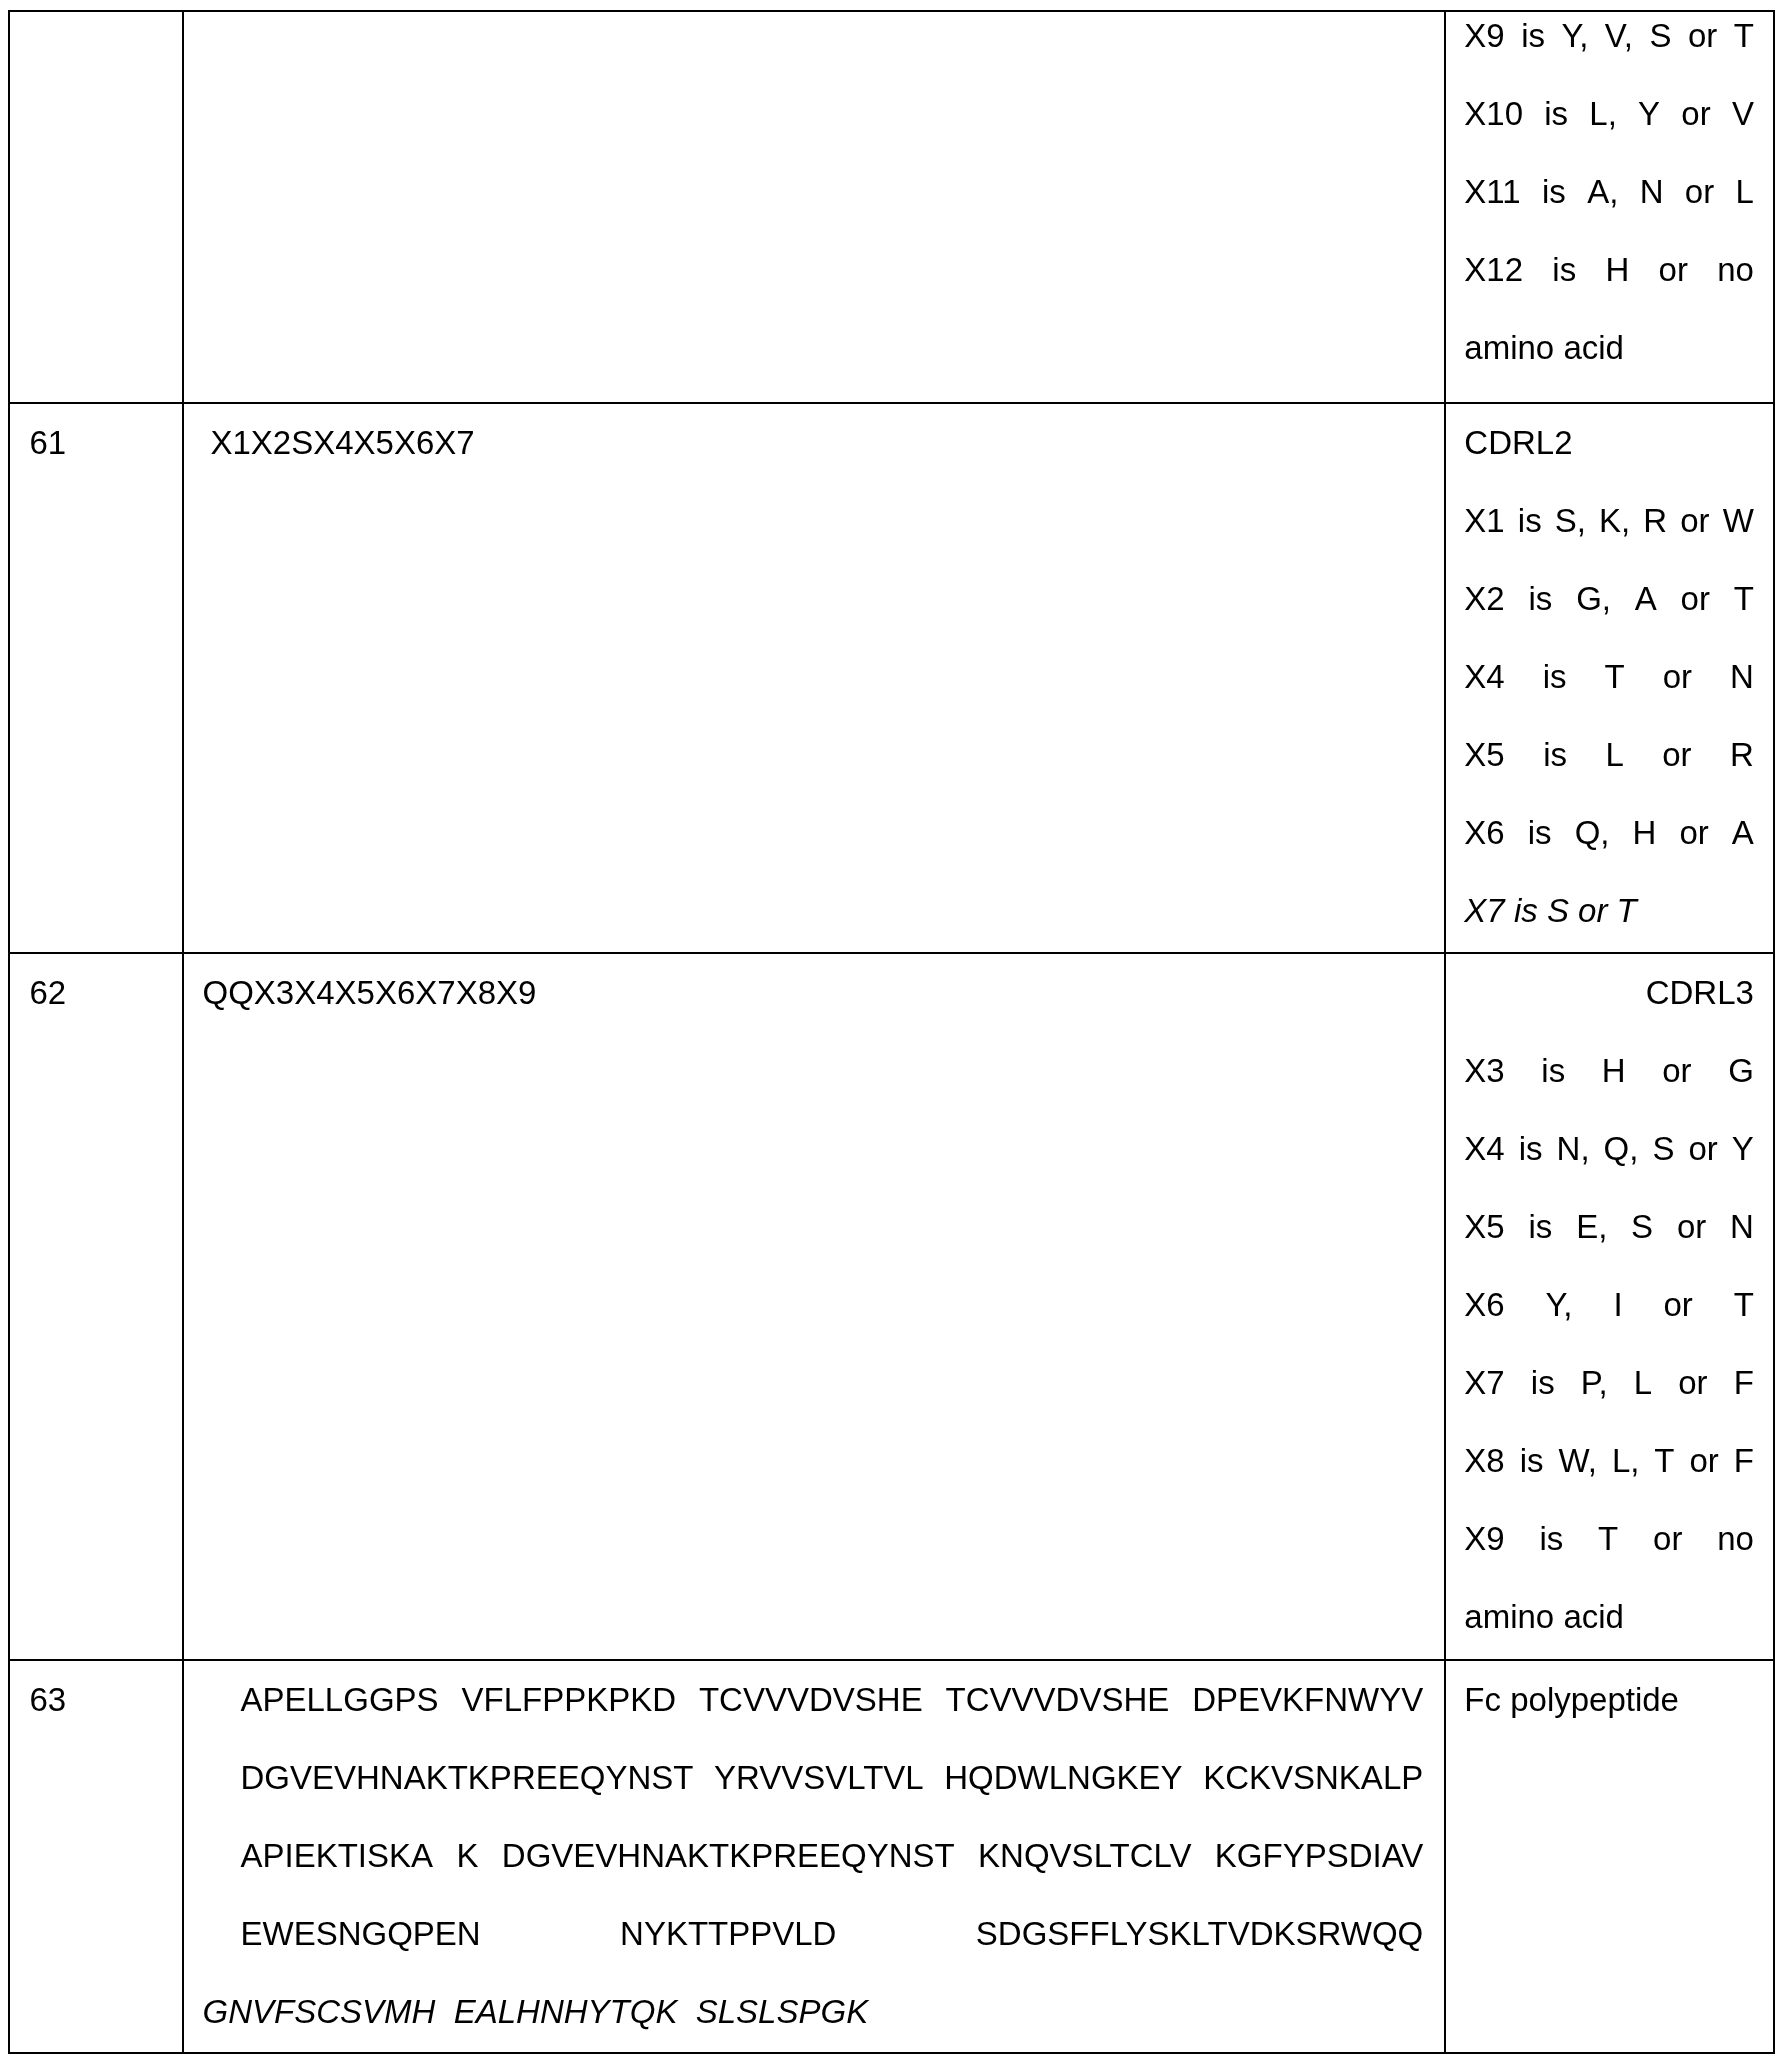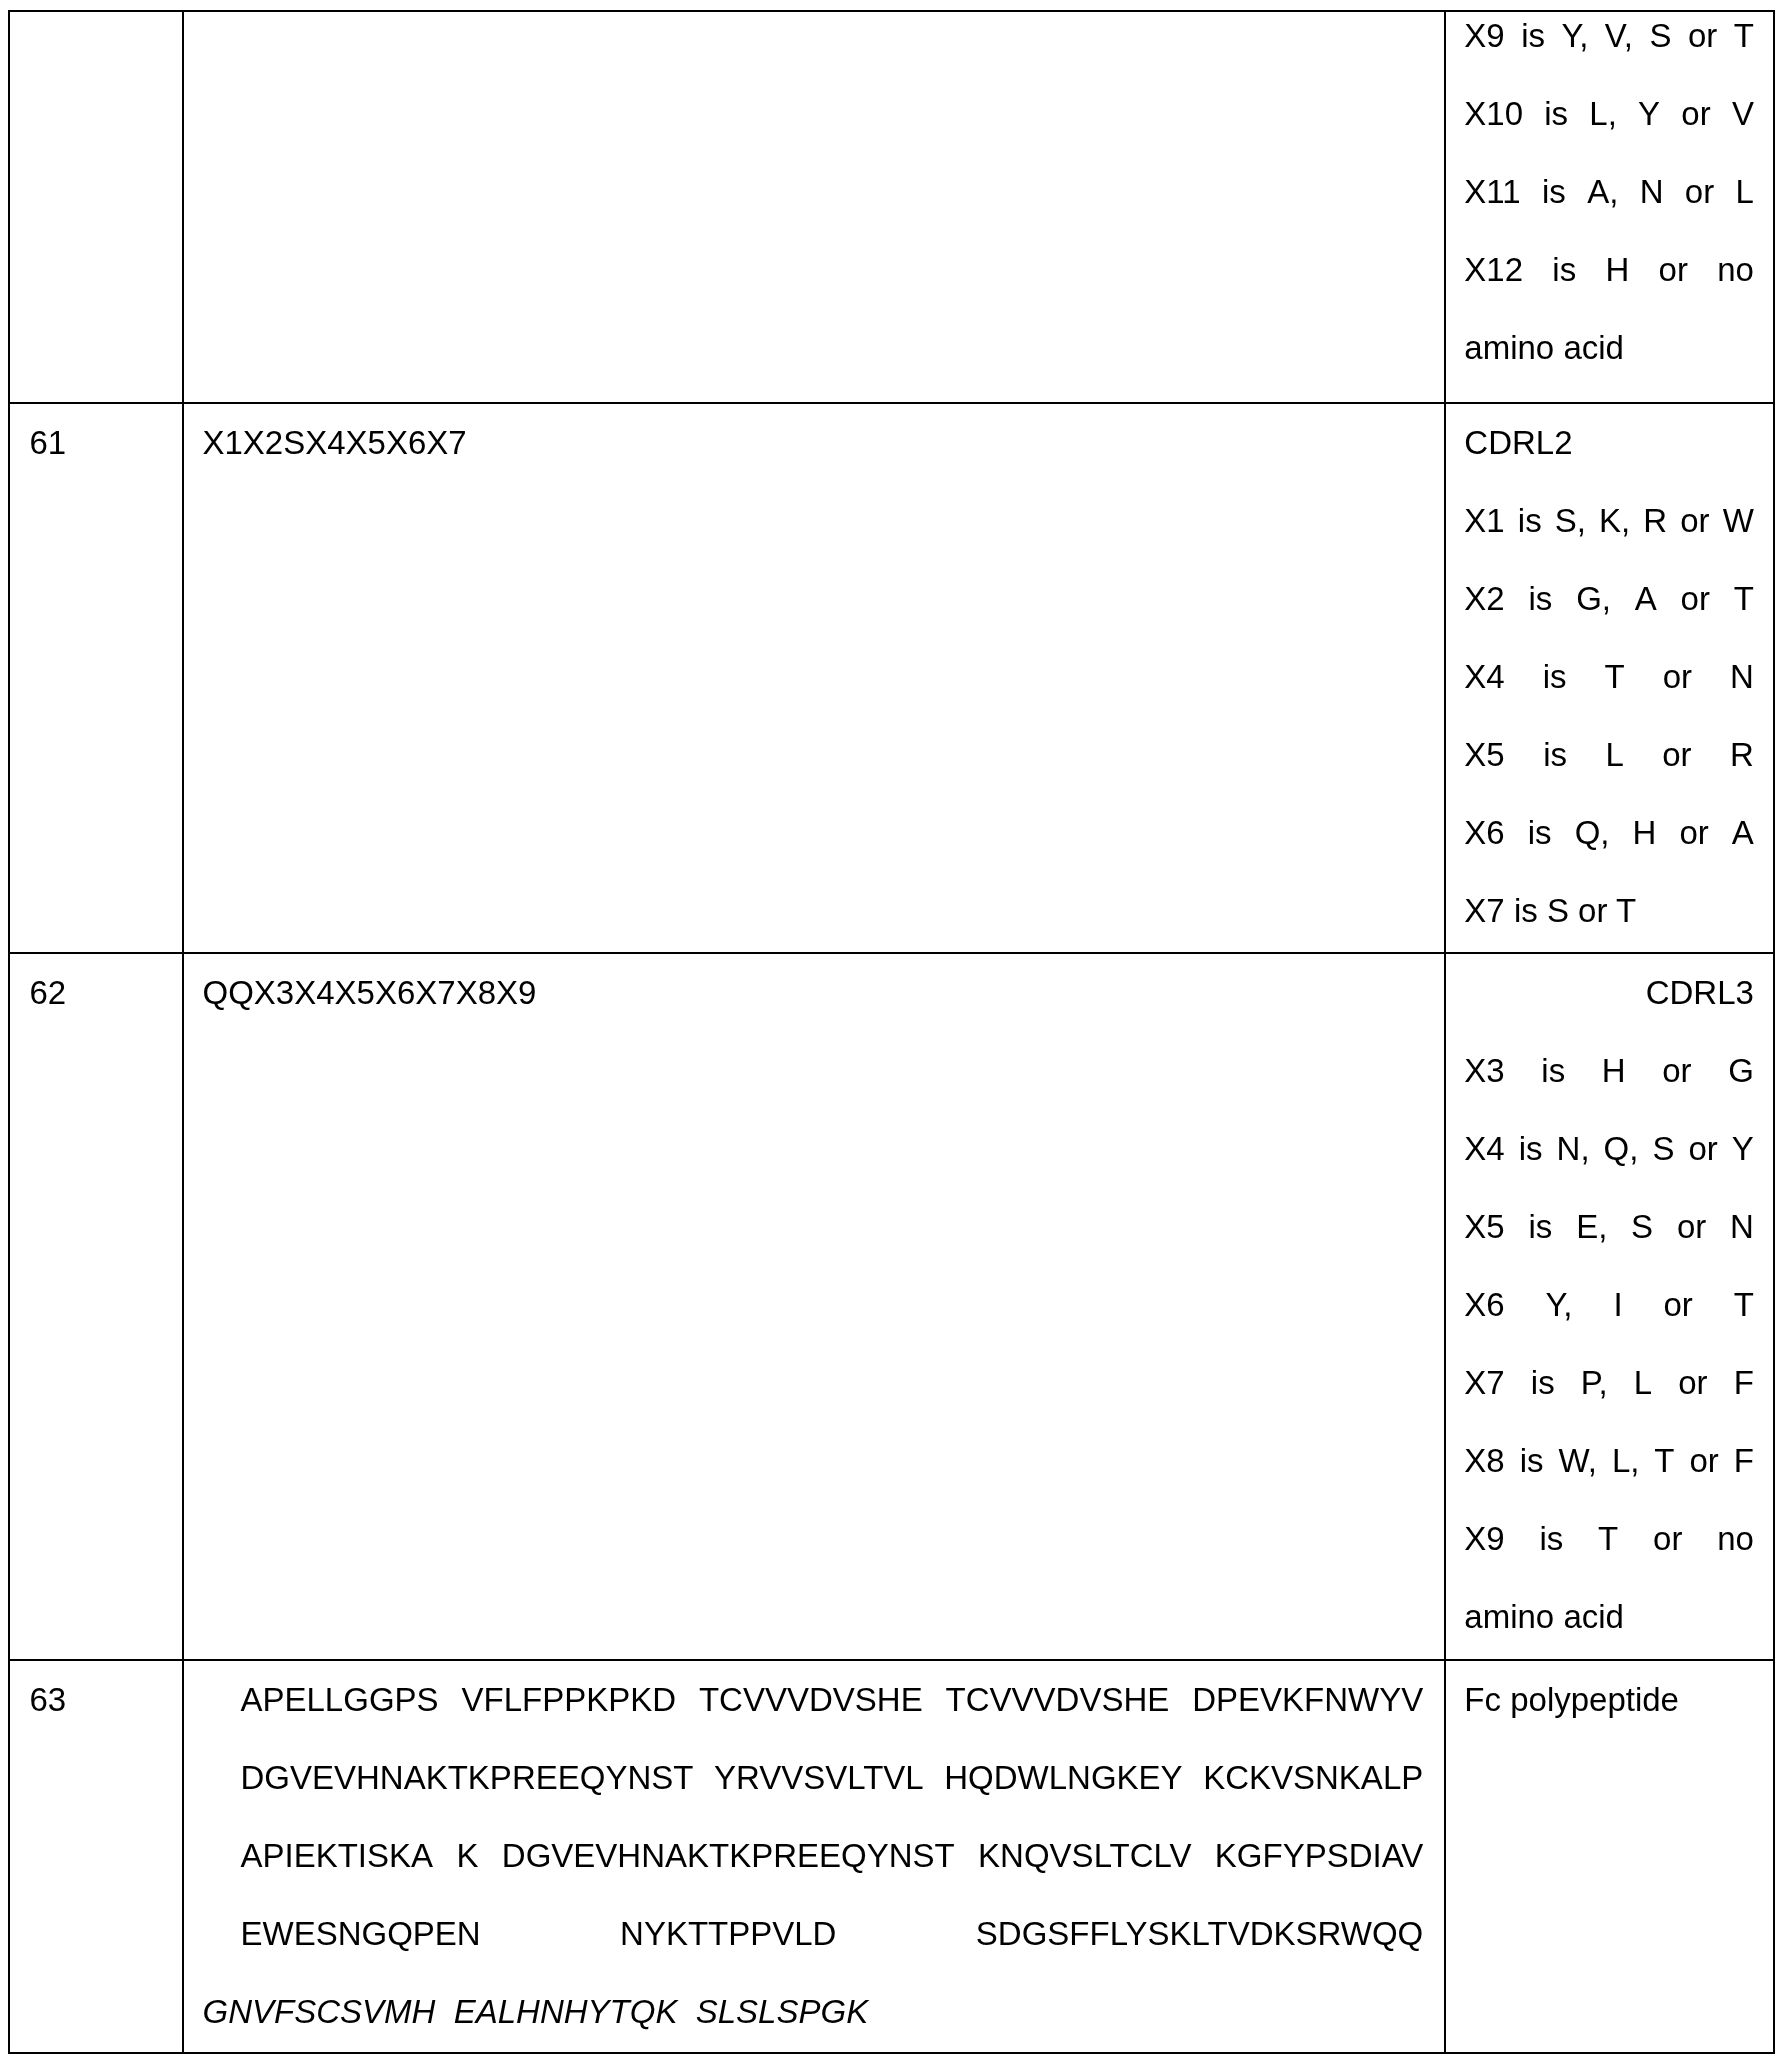--- a/index.html
+++ b/index.html
@@ -72,21 +72,21 @@
             <div class="line" style="white-space: pre;">amino acid</div>
           </div>
         </td>
       </tr>
       <tr style="height: 550px;">
         <td>
           <div class="cell id">61</div>
         </td>
         <td>
           <div class="cell seq">
-            <div class="line" style="white-space: pre;">X1X2SX4X5X6X7</div>
+            <div class="line" style="white-space: pre; margin-left: 8px;">X1X2SX4X5X6X7</div>
           </div>
         </td>
         <td>
           <div class="cell desc">
             <div class="line" style="white-space: pre;">CDRL2</div>
             <div class="just">
               <span>X1</span>
               <span>is</span>
               <span>S,</span>
               <span>K,</span>
@@ -117,21 +117,21 @@
               <span>R</span>
             </div>
             <div class="just">
               <span>X6</span>
               <span>is</span>
               <span>Q,</span>
               <span>H</span>
               <span>or</span>
               <span>A</span>
             </div>
-            <div class="line" style="white-space: pre;">X7 is S or T</div>
+            <div class="line" style="white-space: pre; font-style: italic;">X7 is S or T</div>
           </div>
         </td>
       </tr>
       <tr style="height: 707px;">
         <td>
           <div class="cell id">62</div>
         </td>
         <td>
           <div class="cell seq">
             <div class="line" style="white-space: pre;">QQX3X4X5X6X7X8X9</div>

